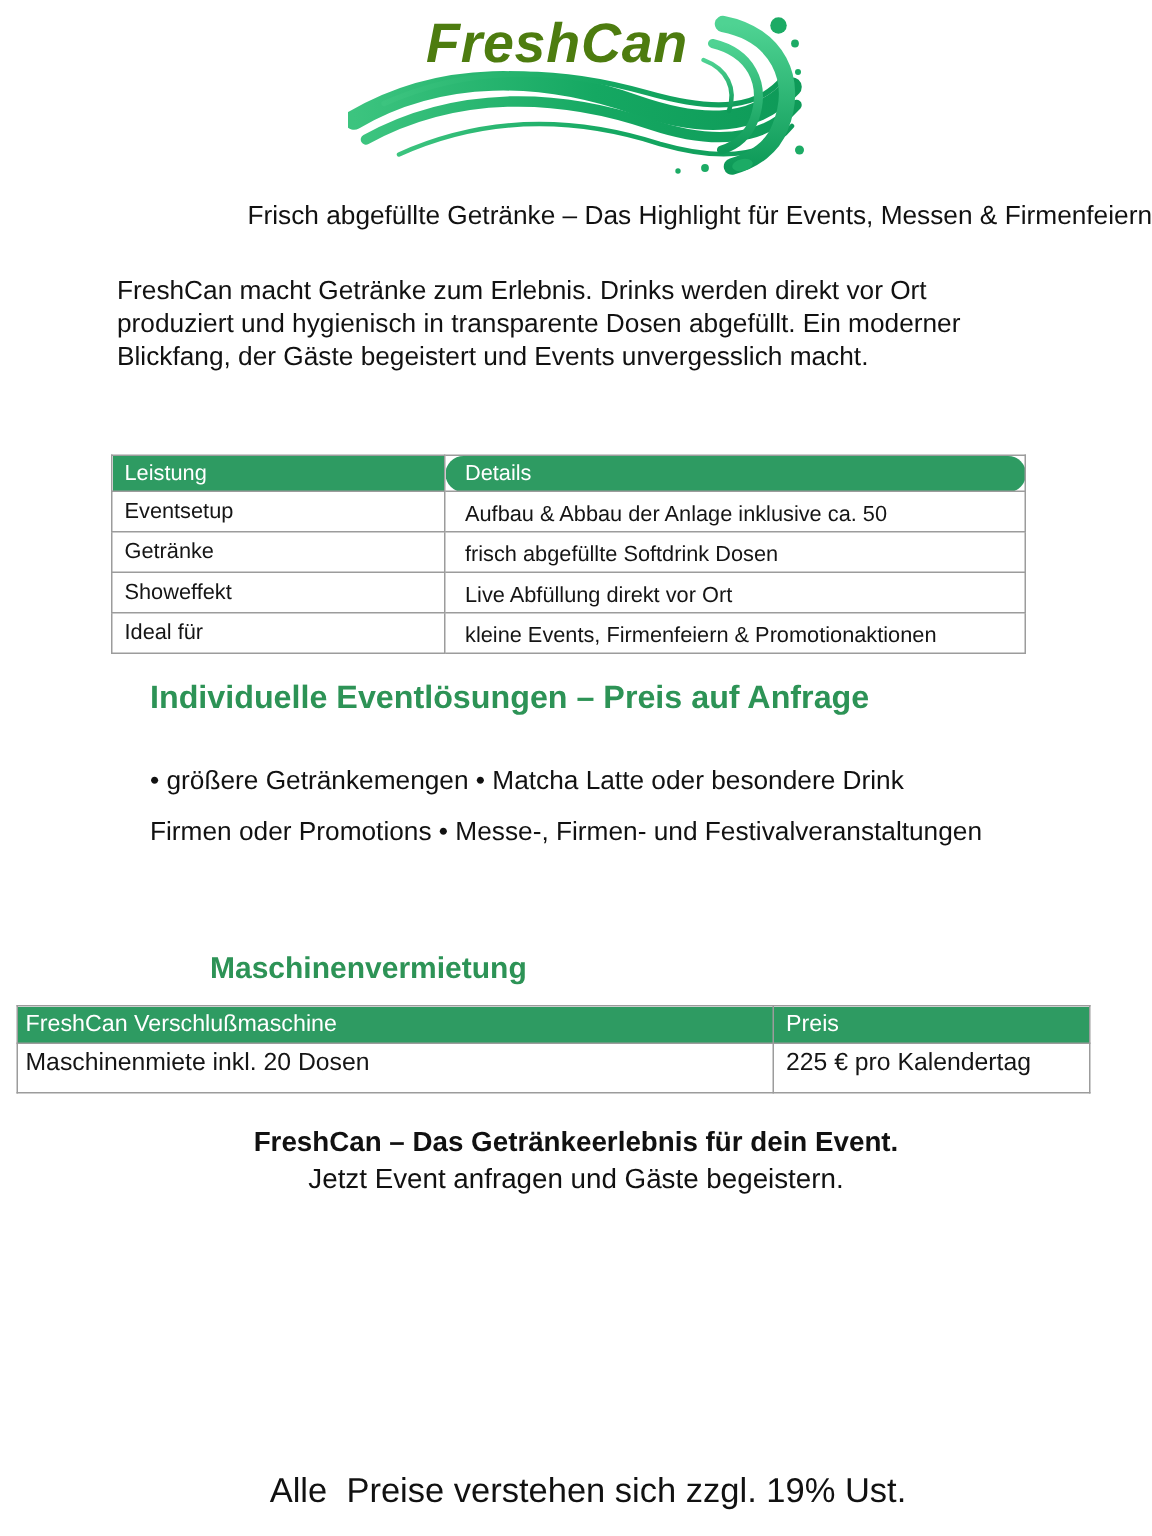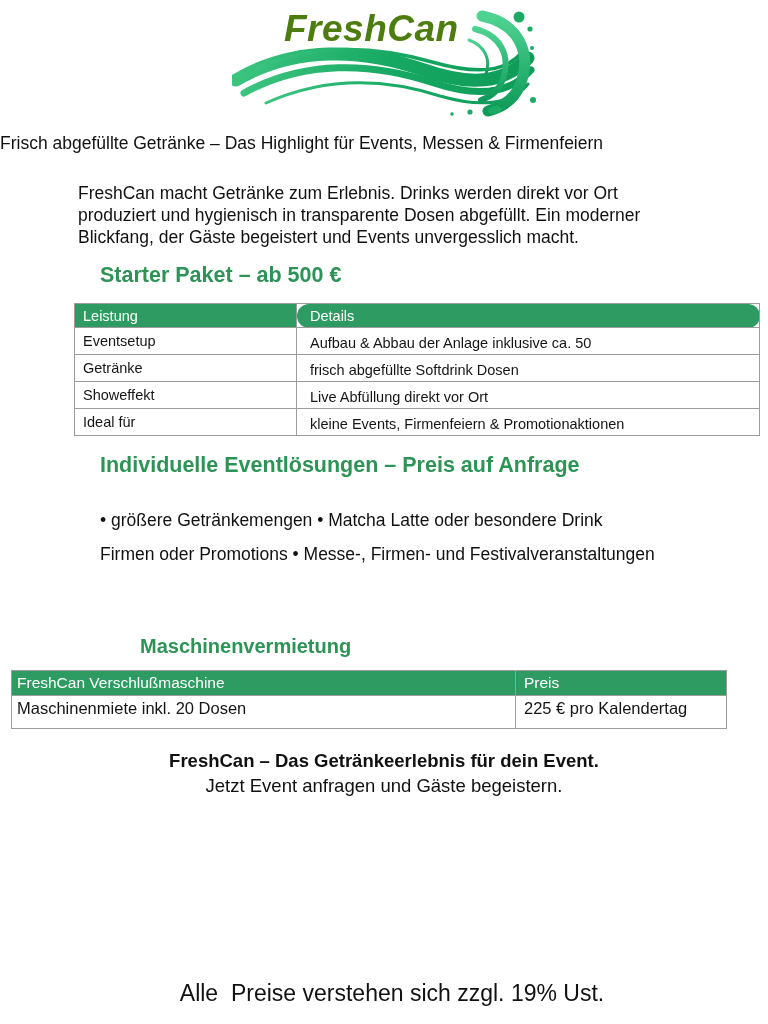--- a/index.html
+++ b/index.html
@@ -12,21 +12,21 @@
   .logo { position:absolute; left:232px; top:6px; width:306px; height:112px; }
   .logo-wave { position:absolute; left:0; top:0; width:306px; height:112px; }
   .logo-text {
     position:absolute; left:52px; top:2px;
     font-size:37px; font-weight:bold; font-style:italic;
     letter-spacing:0.5px; color:#4d7c0f;
   }
   
   .tagline {
     position:absolute; left:0; right:0; top:133px;
-    text-align:left; font-size:17.5px; color:#111;
+    text-align:right; font-size:17.5px; color:#111;
   }
   .intro {
     position:absolute; left:78px; top:183px; width:620px;
     font-size:17.5px; line-height:21.8px; color:#111;
   }
   .h-green { position:absolute; font-weight:bold; color:#2d9356; }
   .h-starter    { left:100px; top:263px; font-size:21.5px; }
   .h-individual { left:100px; top:453px; font-size:21.5px; }
   .h-rental     { left:100px; top:635px; font-size:20px;margin-left:40px; }
   .bullets {
@@ -40,21 +40,21 @@
   .closing-sub {
     position:absolute; left:0; right:0; top:775px;
     text-align:center; font-size:18.5px; color:#111;
   }
   .footer {
     position:absolute; left:0; right:0; top:980px;
     text-align:center; font-size:23px; color:#111; white-space:pre-wrap;margin-left:16px;
   }
   
   table { border-collapse:collapse; table-layout:fixed; }
-  .t1 { position:absolute; left:74px; top:303px; width:686px;padding-left:45px; }
+  .t1 { position:absolute; left:74px; top:303px; width:610px;padding-left:45px; }
   .t2 { position:absolute; left:11px; top:670px; width:716px; }
   th, td { border:1px solid #9c9c9c; overflow:hidden; }
   th {
     background:#2e9b62; color:#ffffff; font-weight:normal;
     text-align:left; font-size:14.5px;
   }
   .t1 th { height:23px; padding:0 0 0 8px; }
   .t1 th + th { padding-left:13px;border-radius:12px; }
   .t1 td { height:22px; font-size:14.5px; padding:0 0 0 8px; vertical-align:middle; }
   .t1 td + td { padding-left:13px; padding-top:4px; }
@@ -103,21 +103,20 @@
   </div>
 
   <div class="tagline">Frisch abgefüllte Getränke – Das Highlight für Events, Messen &amp; Firmenfeiern</div>
 
   <div class="intro">
     <div>FreshCan macht Getränke zum Erlebnis. Drinks werden direkt vor Ort</div>
     <div>produziert und hygienisch in transparente Dosen abgefüllt. Ein moderner</div>
     <div>Blickfang, der Gäste begeistert und Events unvergesslich macht.</div>
   </div>
 
-  <div class="h-green h-starter">Starter Paket – ab 500 €</div>
 
   <table class="t1">
     <colgroup>
         <col style="width:222px">
         <col>
       </colgroup>
     <thead>
       <tr>
         <th>Leistung</th>
         <th>Details</th>

